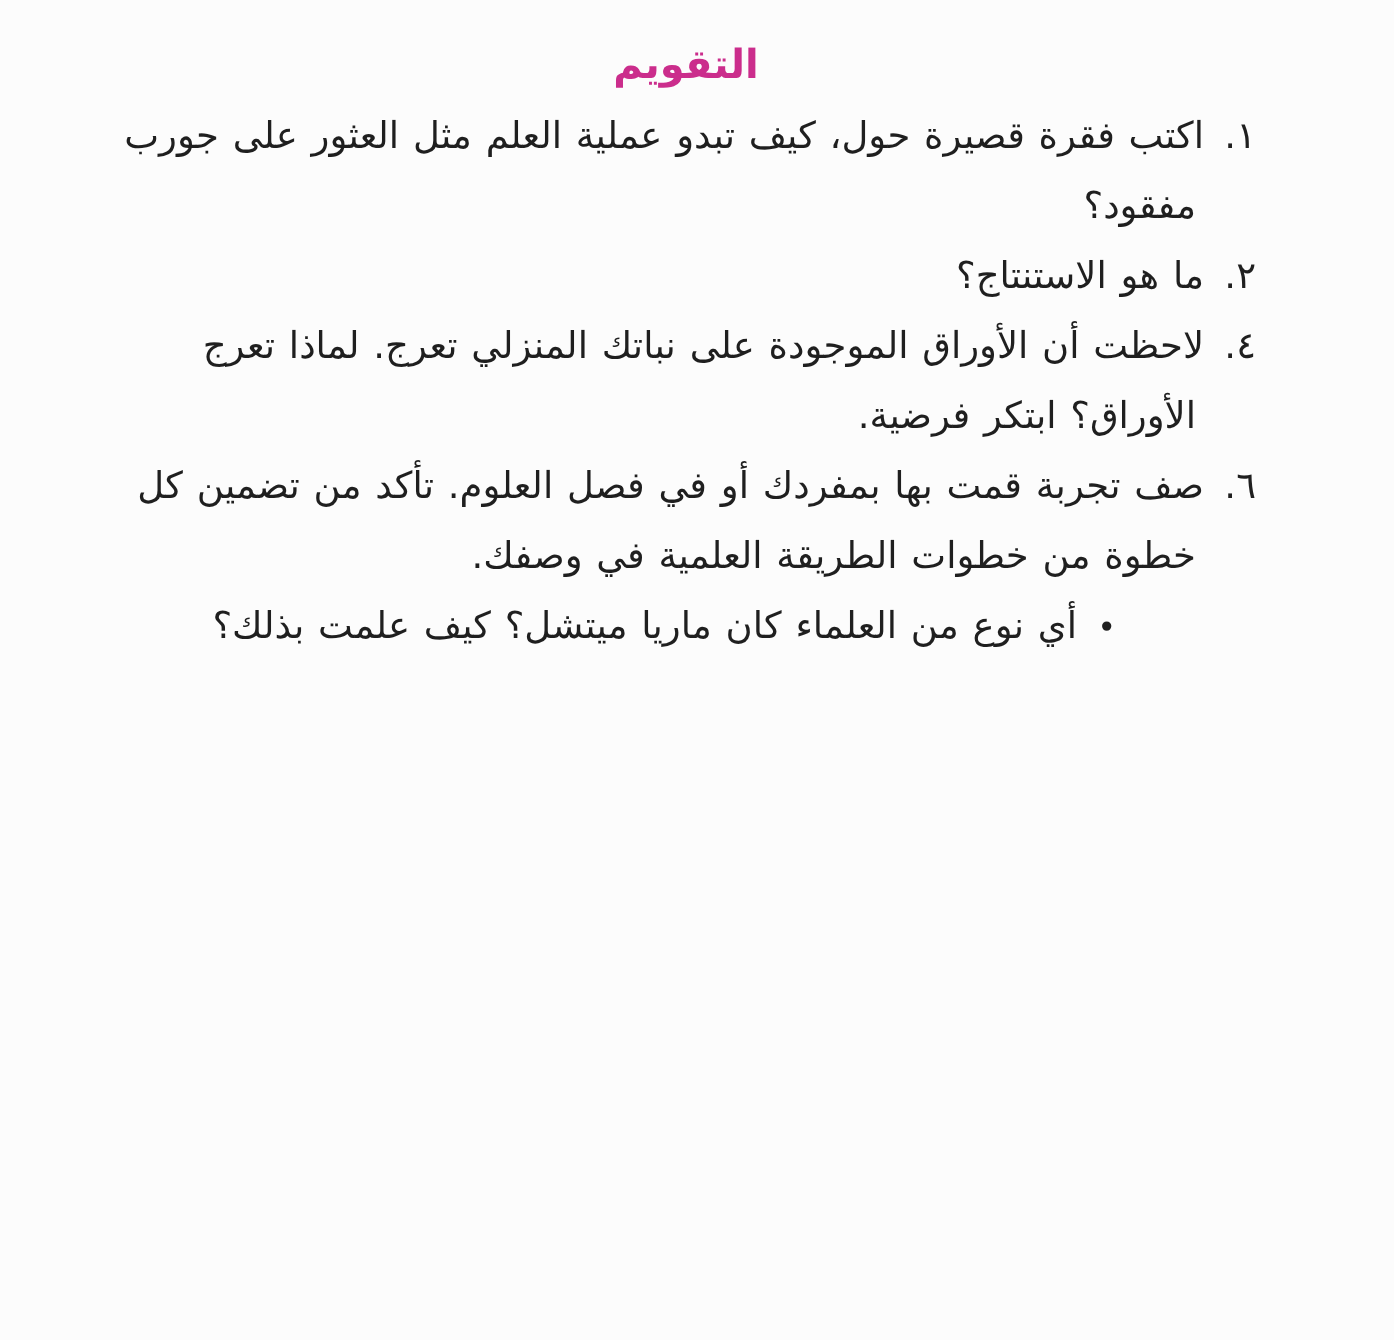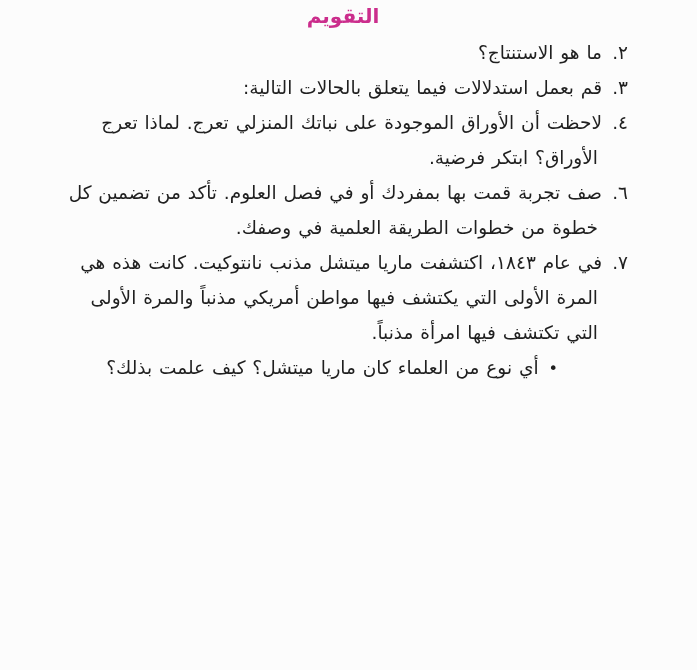--- a/index.html
+++ b/index.html
@@ -12,21 +12,21 @@
     height: 670px;
     overflow: hidden;
     font-family: "DejaVu Sans", sans-serif;
     color: #1f1f1f;
   }
   .page {
     position: relative;
     box-sizing: border-box;
     width: 697px;
     height: 490px;
-    padding: 0 69px 0 58px;
+    padding: 16px 69px 0 58px;
     direction: rtl;
     overflow: hidden;
   }
   .title {
     margin: 2px 0 5px 0;
     text-align: center;
     font-size: 20px;
     line-height: 28px;
     font-weight: bold;
     color: #cb2d8c;
@@ -71,43 +71,40 @@
     overflow: hidden;
   }
 </style>
 </head>
 <body>
 
 <div class="page">
 
   <h1 class="title">التقويم</h1>
 
+  <div class="q">
+    <span class="qnum">١.</span><span class="qtext">اكتب فقرة قصيرة حول، كيف تبدو عملية العلم مثل العثور على جورب مفقود؟</span>
+  </div>
 
   <div class="q">
     <span class="qnum">٢.</span><span class="qtext">ما هو الاستنتاج؟</span>
   </div>
 
-  <div class="q">
-    <span class="qnum">٣.</span><span class="qtext">قم بعمل استدلالات فيما يتعلق بالحالات التالية:</span>
-  </div>
 
 
 
   <div class="q">
     <span class="qnum">٤.</span><span class="qtext">لاحظت أن الأوراق الموجودة على نباتك المنزلي تعرج. لماذا تعرج الأوراق؟ ابتكر فرضية.</span>
   </div>
 
 
   <div class="q">
     <span class="qnum">٦.</span><span class="qtext">صف تجربة قمت بها بمفردك أو في فصل العلوم. تأكد من تضمين كل خطوة من خطوات الطريقة العلمية في وصفك.</span>
   </div>
 
-  <div class="q">
-    <span class="qnum">٧.</span><span class="qtext">في عام ١٨٤٣، اكتشفت ماريا ميتشل مذنب نانتوكيت. كانت هذه هي المرة الأولى التي يكتشف فيها مواطن أمريكي مذنباً والمرة الأولى التي تكتشف فيها امرأة مذنباً.</span>
-  </div>
 
   <div class="bullet">
     <span class="bmark">•</span><span class="qtext">أي نوع من العلماء كان ماريا ميتشل؟ كيف علمت بذلك؟</span>
   </div>
 
   <div class="clipped-line">ما الذي جعل اكتشاف ماريا ميتشل مميزاً في ذلك الوقت؟</div>
 
 </div>
 
 </body></html>

